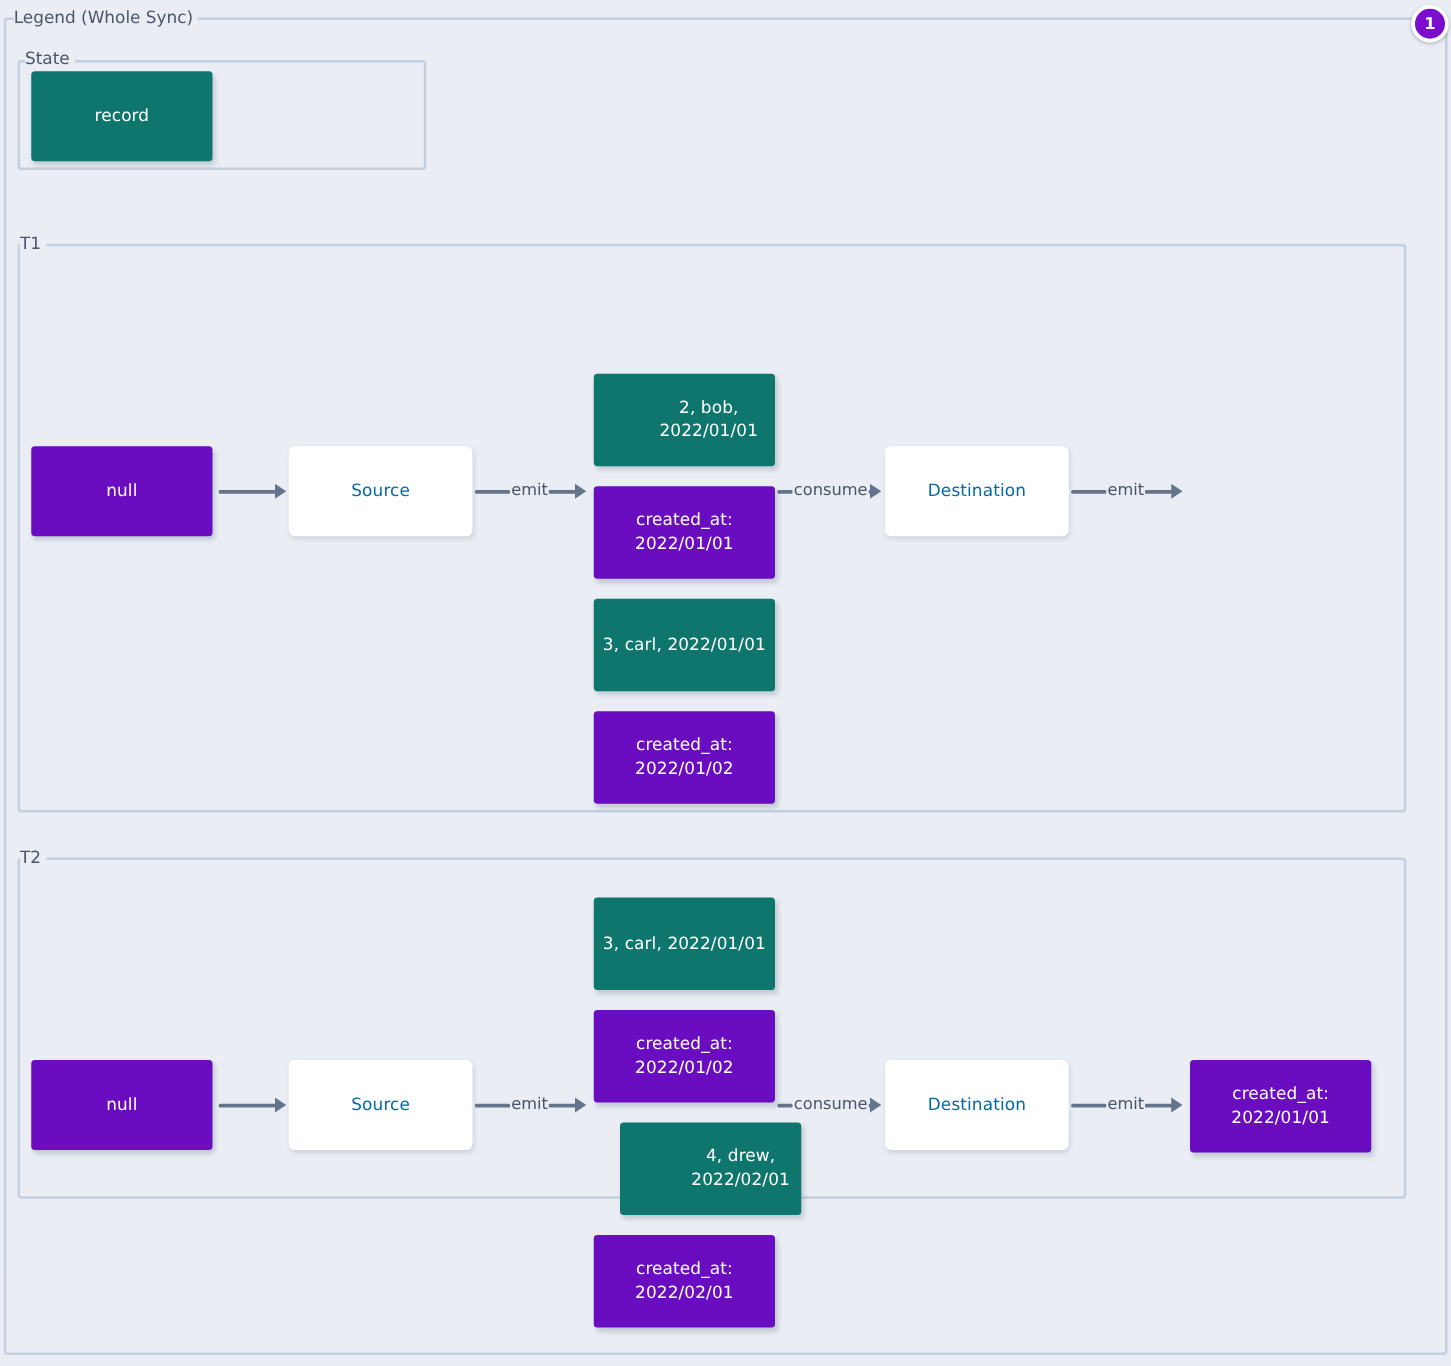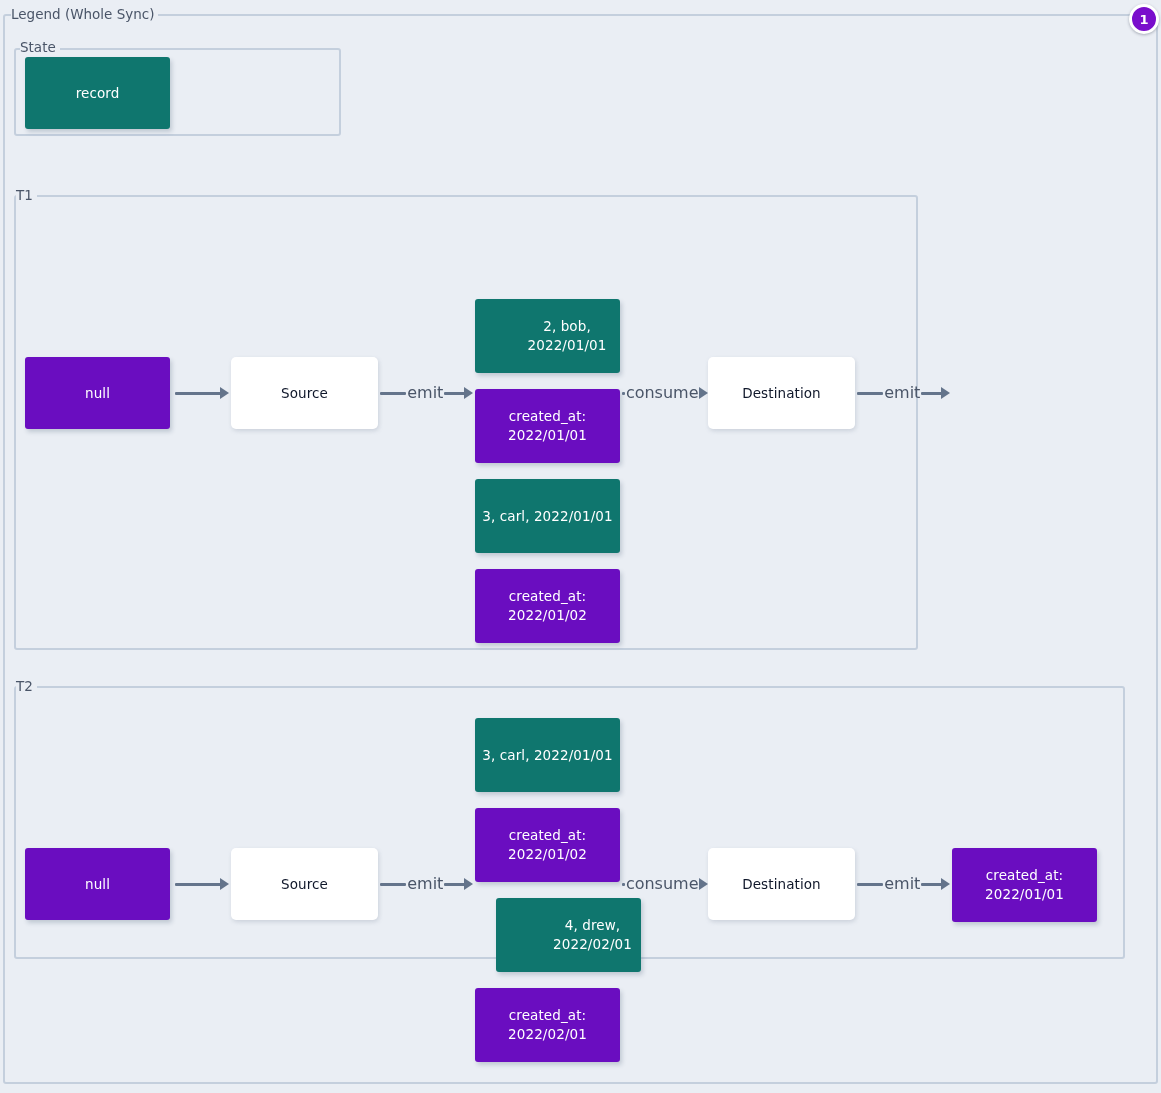--- a/index.html
+++ b/index.html
@@ -54,21 +54,21 @@
     height: 88px;
   }
   #legend-frame > .frame-title {
     left: 4px;
     top: -11px;
   }
 
   #t1-frame {
     left: 14px;
     top: 195px;
-    width: 904px;
+    width: 1111px;
     height: 455px;
     text-align: right;
   }
   #t2-frame {
     left: 14px;
     top: 686px;
     width: 1111px;
     height: 273px;
   }
 
@@ -90,21 +90,21 @@
   .node.record {
     background: #0f766e;
     color: #ffffff;
   }
   .node.state {
     background: #6a0dc0;
     color: #ffffff;
   }
   .node.plain {
     background: #ffffff;
-    color: #0f172a;
+    color: #0369a1;
     border-radius: 5px;
     box-shadow: 1px 2px 4px rgba(100, 115, 135, 0.22);
   }
 
   
   .edge {
     position: absolute;
     height: 20px;
     display: flex;
     align-items: center;
@@ -114,21 +114,21 @@
     pointer-events: none;
   }
   .edge .seg {
     height: 3px;
     background: #64748b;
     border-radius: 1px;
   }
   .edge .lbl {
     padding: 0 1px;
     color: #4a5568;
-    font-size: 16px;
+    font-size: 13px;
     line-height: 14px;
   }
   .edge .head {
     width: 0;
     height: 0;
     border-top: 6px solid transparent;
     border-bottom: 6px solid transparent;
     border-left: 9px solid #64748b;
     margin-left: -1px;
   }

